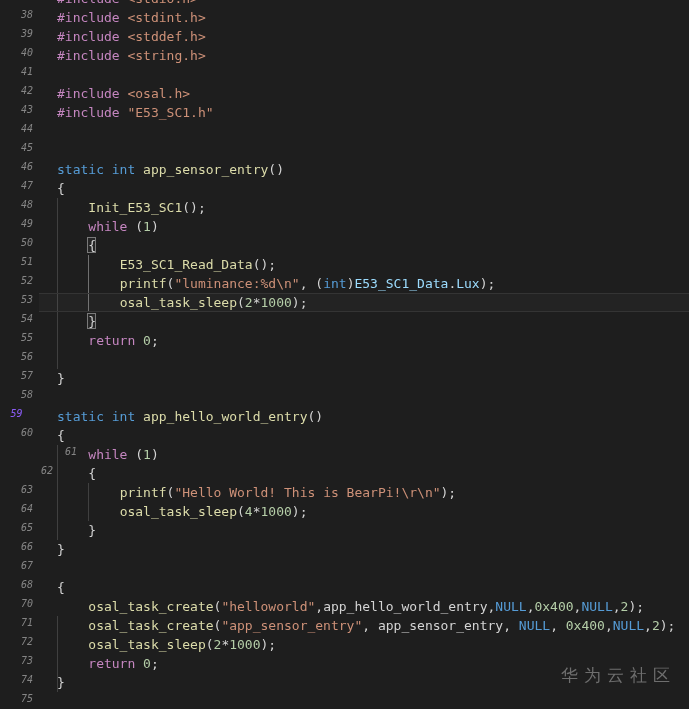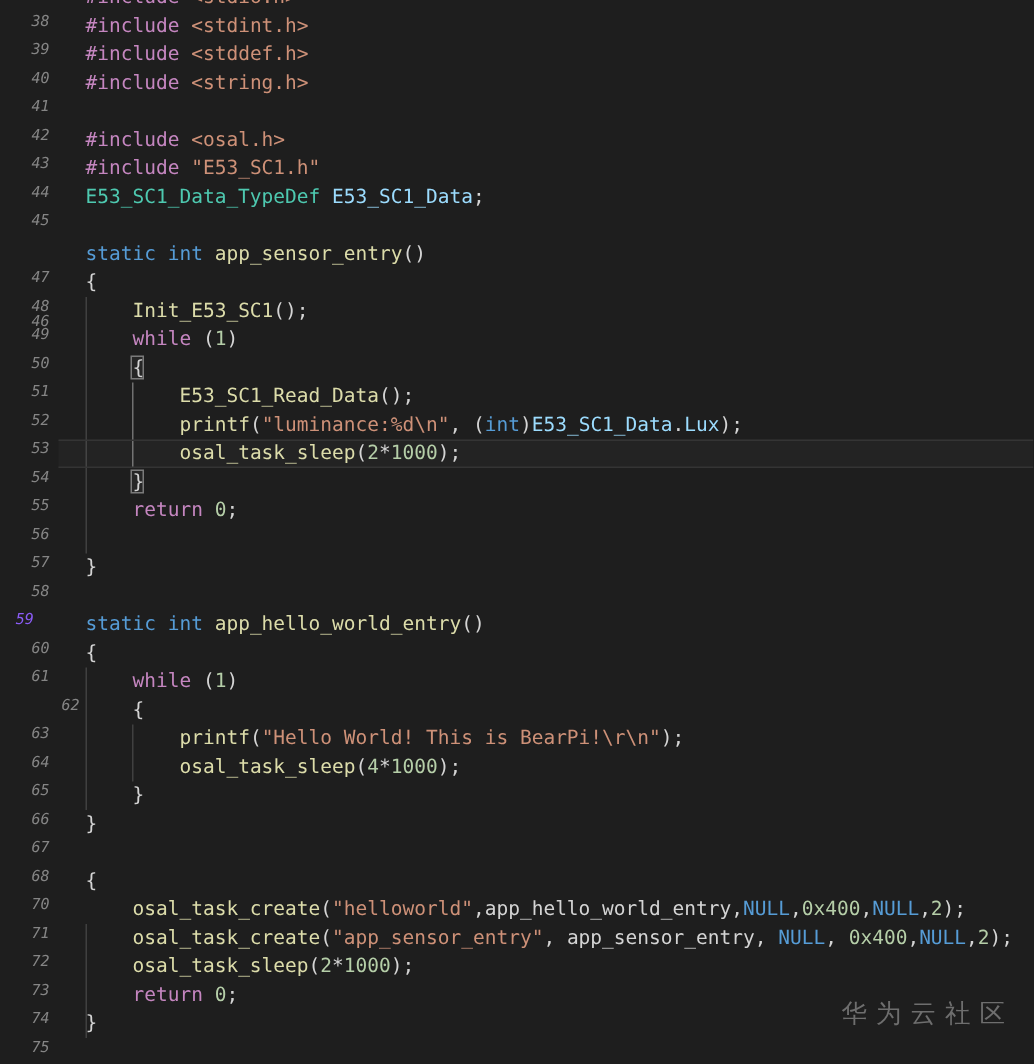--- a/index.html
+++ b/index.html
@@ -88,24 +88,23 @@
       <div class="row">
         <span class="ln" style="color: rgb(133, 133, 133);">43</span>
         <span class="code"><span style="color: rgb(197, 134, 192);">#include</span><span style="color: rgb(212, 212, 212);"> </span><span style="color: rgb(206, 145, 120);">&lt;osal.h&gt;</span></span>
       </div>
       <div class="row">
         <span class="ln" style="color: rgb(133, 133, 133);">44</span>
         <span class="code"><span style="color: rgb(197, 134, 192);">#include</span><span style="color: rgb(212, 212, 212);"> </span><span style="color: rgb(206, 145, 120);">"E53_SC1.h"</span></span>
       </div>
       <div class="row">
         <span class="ln" style="color: rgb(133, 133, 133);">45</span>
-        <span class="code"><span style="color: rgb(78, 201, 176);">E53_SC1_Data_TypeDef</span><span style="color: rgb(212, 212, 212);"> </span><span style="color: rgb(156, 220, 254);">E53_SC1_Data</span><span style="color: rgb(212, 212, 212);">;</span></span>
-      </div>
-      <div class="row">
-        <span class="ln" style="color: rgb(133, 133, 133); margin-top: 48px;">46</span>
+      </div>
+      <div class="row">
+        <span class="ln" style="color: rgb(133, 133, 133);">46</span>
         <span class="code"></span>
       </div>
       <div class="row">
         <span class="ln" style="color: rgb(133, 133, 133);">47</span>
         <span class="code"><span style="color: rgb(86, 156, 214);">static</span><span style="color: rgb(212, 212, 212);"> </span><span style="color: rgb(86, 156, 214);">int</span><span style="color: rgb(212, 212, 212);"> </span><span style="color: rgb(220, 220, 170);">app_sensor_entry</span><span style="color: rgb(212, 212, 212);">()</span></span>
       </div>
       <div class="row">
         <span class="ln" style="color: rgb(133, 133, 133);">48</span>
         <span class="code"><span style="color: rgb(212, 212, 212);">{</span></span>
       </div>
@@ -151,21 +150,21 @@
       </div>
       <div class="row">
         <span class="ln" style="color: #8b5cf6; text-align: center;">59</span>
         <span class="code"></span>
       </div>
       <div class="row">
         <span class="ln" style="color: rgb(133, 133, 133);">60</span>
         <span class="code"><span style="color: rgb(86, 156, 214);">static</span><span style="color: rgb(212, 212, 212);"> </span><span style="color: rgb(86, 156, 214);">int</span><span style="color: rgb(212, 212, 212);"> </span><span style="color: rgb(220, 220, 170);">app_hello_world_entry</span><span style="color: rgb(212, 212, 212);">()</span></span>
       </div>
       <div class="row">
-        <span class="ln" style="color: rgb(133, 133, 133);">61</span>
+        <span class="ln" style="color: rgb(133, 133, 133); padding-left: 44px;">61</span>
         <span class="code"><span style="color: rgb(212, 212, 212);">{</span></span>
       </div>
       <div class="row">
         <span class="ln" style="color: rgb(133, 133, 133); padding-left: 20px;">62</span>
         <span class="code"><span style="color: rgb(212, 212, 212);">    </span><span style="color: rgb(197, 134, 192);">while</span><span style="color: rgb(212, 212, 212);"> (</span><span style="color: rgb(181, 206, 168);">1</span><span style="color: rgb(212, 212, 212);">)</span></span>
       </div>
       <div class="row">
         <span class="ln" style="color: rgb(133, 133, 133);">63</span>
         <span class="code"><span style="color: rgb(212, 212, 212);">    {</span></span>
       </div>

